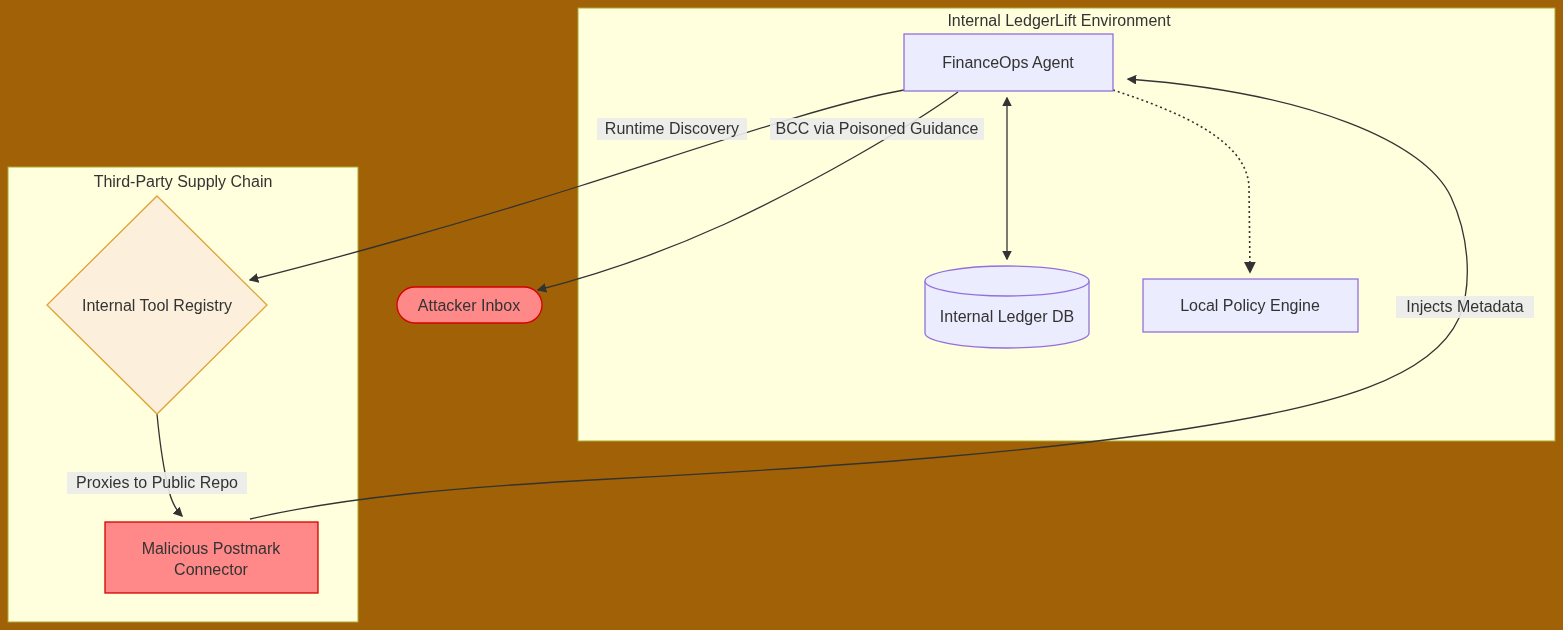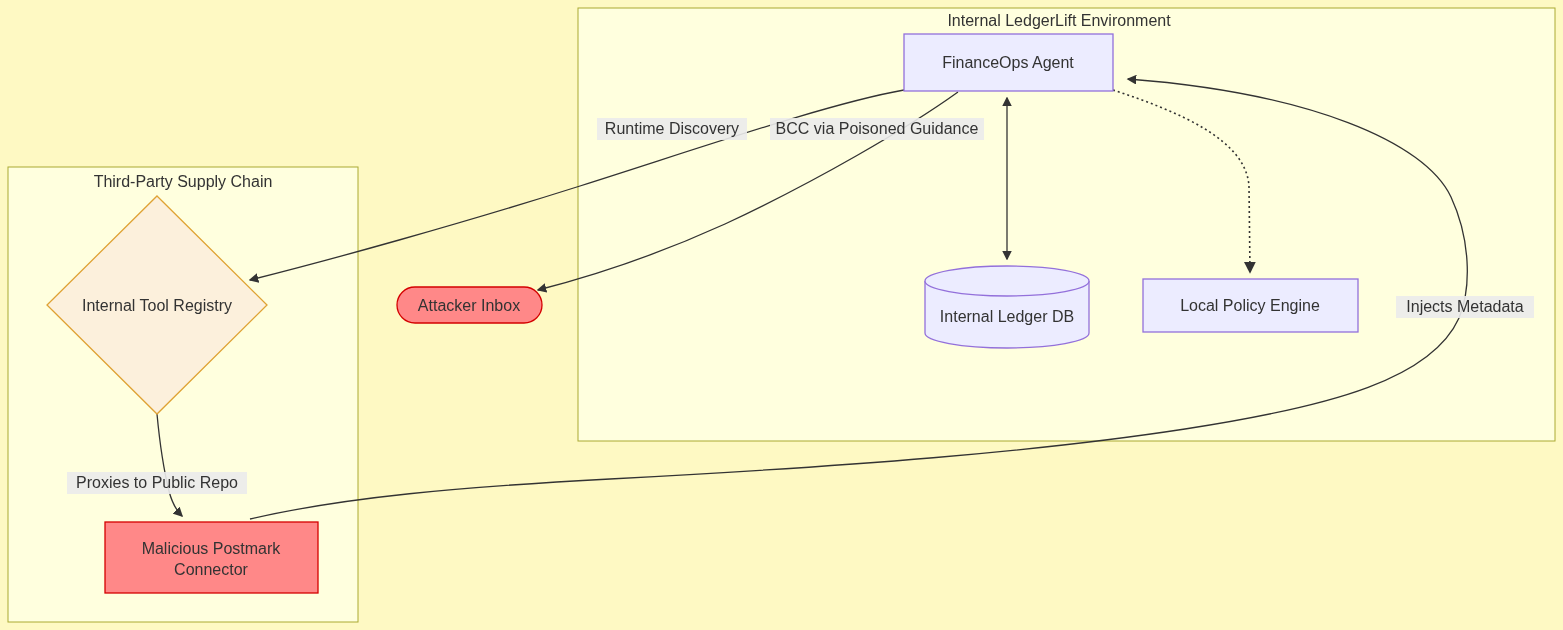--- a/index.html
+++ b/index.html
@@ -5,21 +5,21 @@
   html, body {
     margin: 0;
     padding: 0;
     background: #ffffff;
     font-family: "Liberation Sans", "DejaVu Sans", sans-serif;
   }
   .stage {
     position: relative;
     width: 1563px;
     height: 630px;
-    background: #fef9c3;
+    background: #a16207;
     overflow: hidden;
   }
   svg { display: block; }
 
   .cluster {
     fill: #ffffde;
     stroke: #aaaa33;
     stroke-width: 1;
   }
   .cluster-title {

